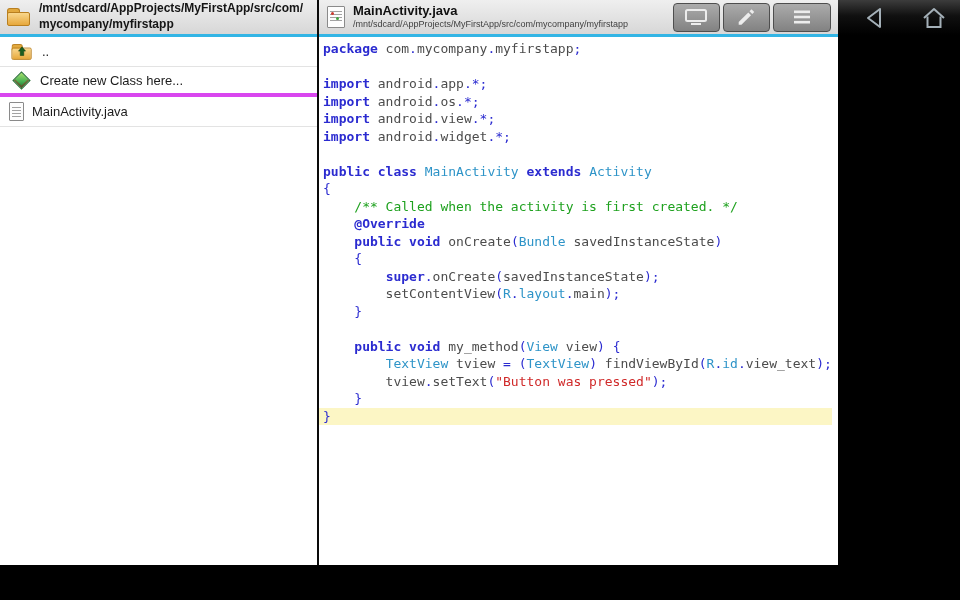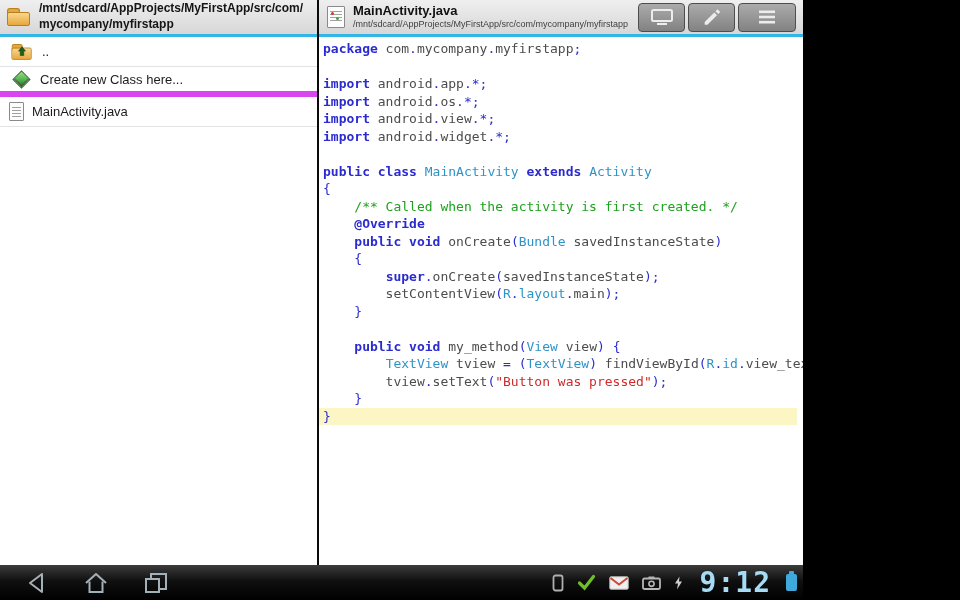--- a/index.html
+++ b/index.html
@@ -2,21 +2,21 @@
 <html style="--accent: #33b5e5; --keyword: #2b2bd0; --type: #2e94c8; --comment: #1ea11e; --string: #d02a2a; --plain: #4c4c4c; --punct: #2b2bd0; --highlight-line: #fcf6c5;"><head>
 <meta charset="utf-8">
 <style>
   :root{
     --accent:#33b5e5; --keyword:#2b2bd0; --type:#2e94c8; --comment:#1ea11e;
     --string:#d02a2a; --plain:#4c4c4c; --punct:#2b2bd0; --highlight-line:#fcf6c5;
   }
   *{box-sizing:border-box}
   html,body{margin:0;padding:0}
   body{width:960px;height:600px;overflow:hidden;font-family:"Liberation Sans",sans-serif;background:#000}
-  .app{width:803px;height:600px;display:flex;flex-direction:column}
+  .app{width:803px;height:600px;display:flex;flex-direction:row}
   .main{display:flex;height:565px;background:#fff}
 
   
   .left-panel{width:319px;flex:none;border-right:2px solid #0a0a0a;display:flex;flex-direction:column;background:#fff}
   .right-panel{flex:1;display:flex;flex-direction:column;min-width:0}
   .panel-header{height:37px;flex:none;background:linear-gradient(#efefef,#d7d7d7);border-bottom:3px solid var(--accent);display:flex;align-items:center;padding:0 6px}
   .path-text{font-size:12px;font-weight:bold;color:#151515;line-height:1.3;word-break:break-all;padding-right:4px}
 
   
   .folder-ic{width:26px;height:22px;position:relative;flex:none;margin-right:7px}
@@ -30,21 +30,21 @@
   .page-ic .dot{position:absolute;width:3px;height:3px;border-radius:50%}
   .page-ic .dot.red{background:#cc3a2f;left:3px;top:5px}
   .page-ic .dot.green{background:#3fa43f;left:8px;top:10px}
 
   .gem-wrap{width:24px;height:22px;flex:none;margin-right:7px;display:flex;align-items:center;justify-content:center}
   .gem{width:13px;height:13px;transform:rotate(45deg);background:linear-gradient(135deg,#a8e06a 0%,#49b354 55%,#1c6b2e 100%);border:1px solid #256e33;box-shadow:inset -2px -2px 0 rgba(150,40,30,.45)}
 
   
   .file-list{flex:1;background:#fff}
   .file-row{height:30px;display:flex;align-items:center;padding:0 9px;border-bottom:1px solid #e3e3e3;font-size:13px;color:#1c1c1c;background:#fff;cursor:pointer}
-  .file-row.strong{border-bottom:6px solid #d946ef}
+  .file-row.strong{border-bottom:4px solid #d946ef}
   .file-row .lbl{white-space:nowrap;overflow:hidden;text-overflow:ellipsis}
 
   
   .editor-header{padding-left:8px}
   .hdr-page{width:18px;height:22px;margin-right:8px}
   .header-texts{display:flex;flex-direction:column;justify-content:center;min-width:0;line-height:1.15}
   .editor-title{font-size:13px;font-weight:bold;color:#111}
   .editor-subtitle{font-size:9px;color:#3f3f3f;white-space:nowrap}
   .toolbar{margin-left:auto;display:flex;gap:3px;padding-right:1px}
   .tb-btn{width:47px;height:29px;border:1px solid #4e4e4e;border-radius:4px;

